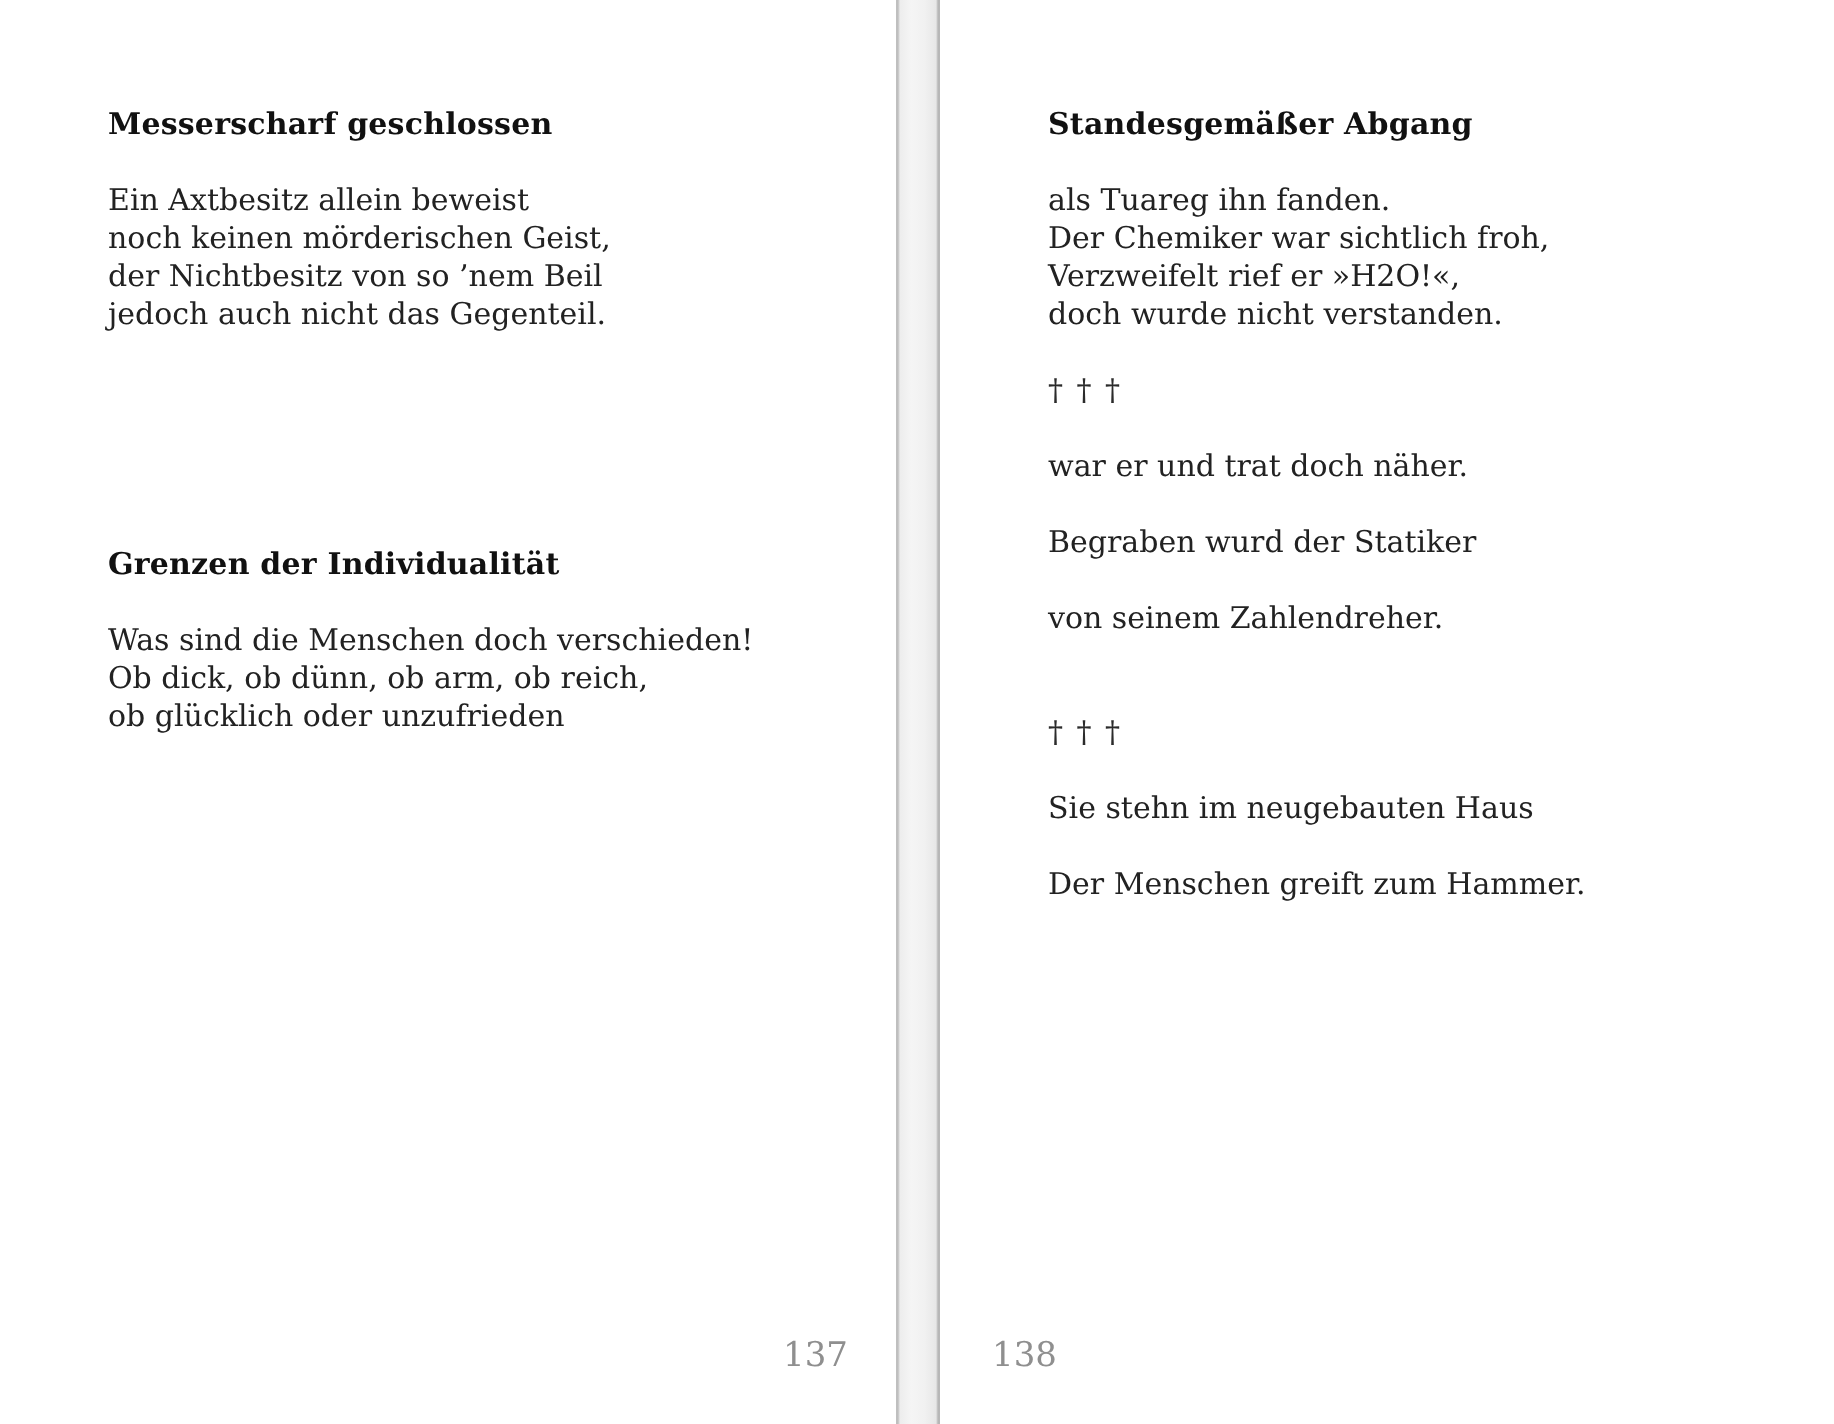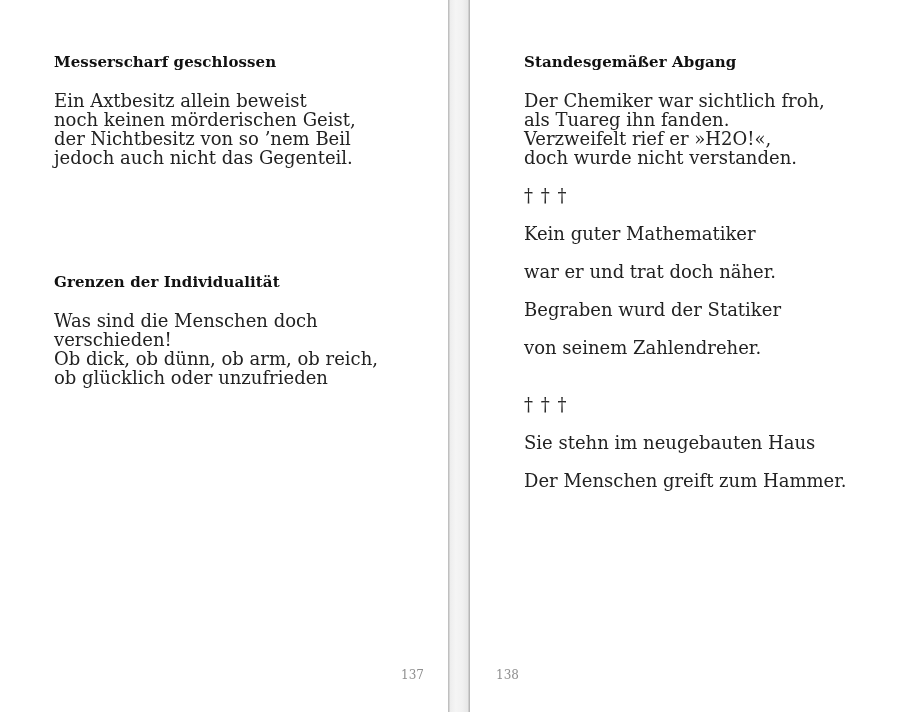--- a/index.html
+++ b/index.html
@@ -34,33 +34,33 @@
   }
   .poem-title {
     font-size: 15px;
     line-height: 19px;
     font-weight: bold;
     color: #111111;
     margin: 0 0 19px 0;
     letter-spacing: 0.1px;
   }
   .poem-body p, .stanza, .stanza-divider {
-    font-size: 18px;
+    font-size: 15px;
     line-height: 19px;
     color: #222222;
     white-space: pre-line;
   }
   .stanza, .stanza-divider { margin-top: 19px; }
   .stanza-divider { color: #2b2b2b; letter-spacing: 1px; }
   .poem + .poem { margin-top: 106px; }
   .poem .poem-body { margin: 0; }
   .page-number {
     position: absolute;
     top: 668px;
-    font-size: 12px;
+    font-size: 17px;
     color: #8f8f8f;
   }
   .page-left  .page-number { right: 24px; }
   .page-right .page-number { left: 26px; }
 </style>
 </head>
 <body>
 
 <div class="spread">
 
@@ -89,30 +89,29 @@
   </div>
 
   <div class="gutter"></div>
 
   <div class="page page-right">
 
     <div class="poem">
       <h2 class="poem-title">Standesgemäßer Abgang</h2>
 
       <div class="poem-body">
+        <p>als Tuareg ihn fanden.</p>
         <p>Der Chemiker war sichtlich froh,</p>
-        <p>als Tuareg ihn fanden.</p>
         <p>Verzweifelt rief er »H2O!«,</p>
         <p>doch wurde nicht verstanden.</p>
       </div>
 
       <p class="stanza-divider">† † †</p>
 
       <div class="poem-body stanza">
-        <p>Kein guter Mathematiker</p>
         <p>war er und trat doch näher.</p>
         <p>Begraben wurd der Statiker</p>
         <p>von seinem Zahlendreher.</p>
       </div>
 
       <p class="stanza-divider">† † †</p>
 
       <div class="poem-body stanza">
         <p>Sie stehn im neugebauten Haus</p>
         <p>Der Menschen greift zum Hammer.</p>

